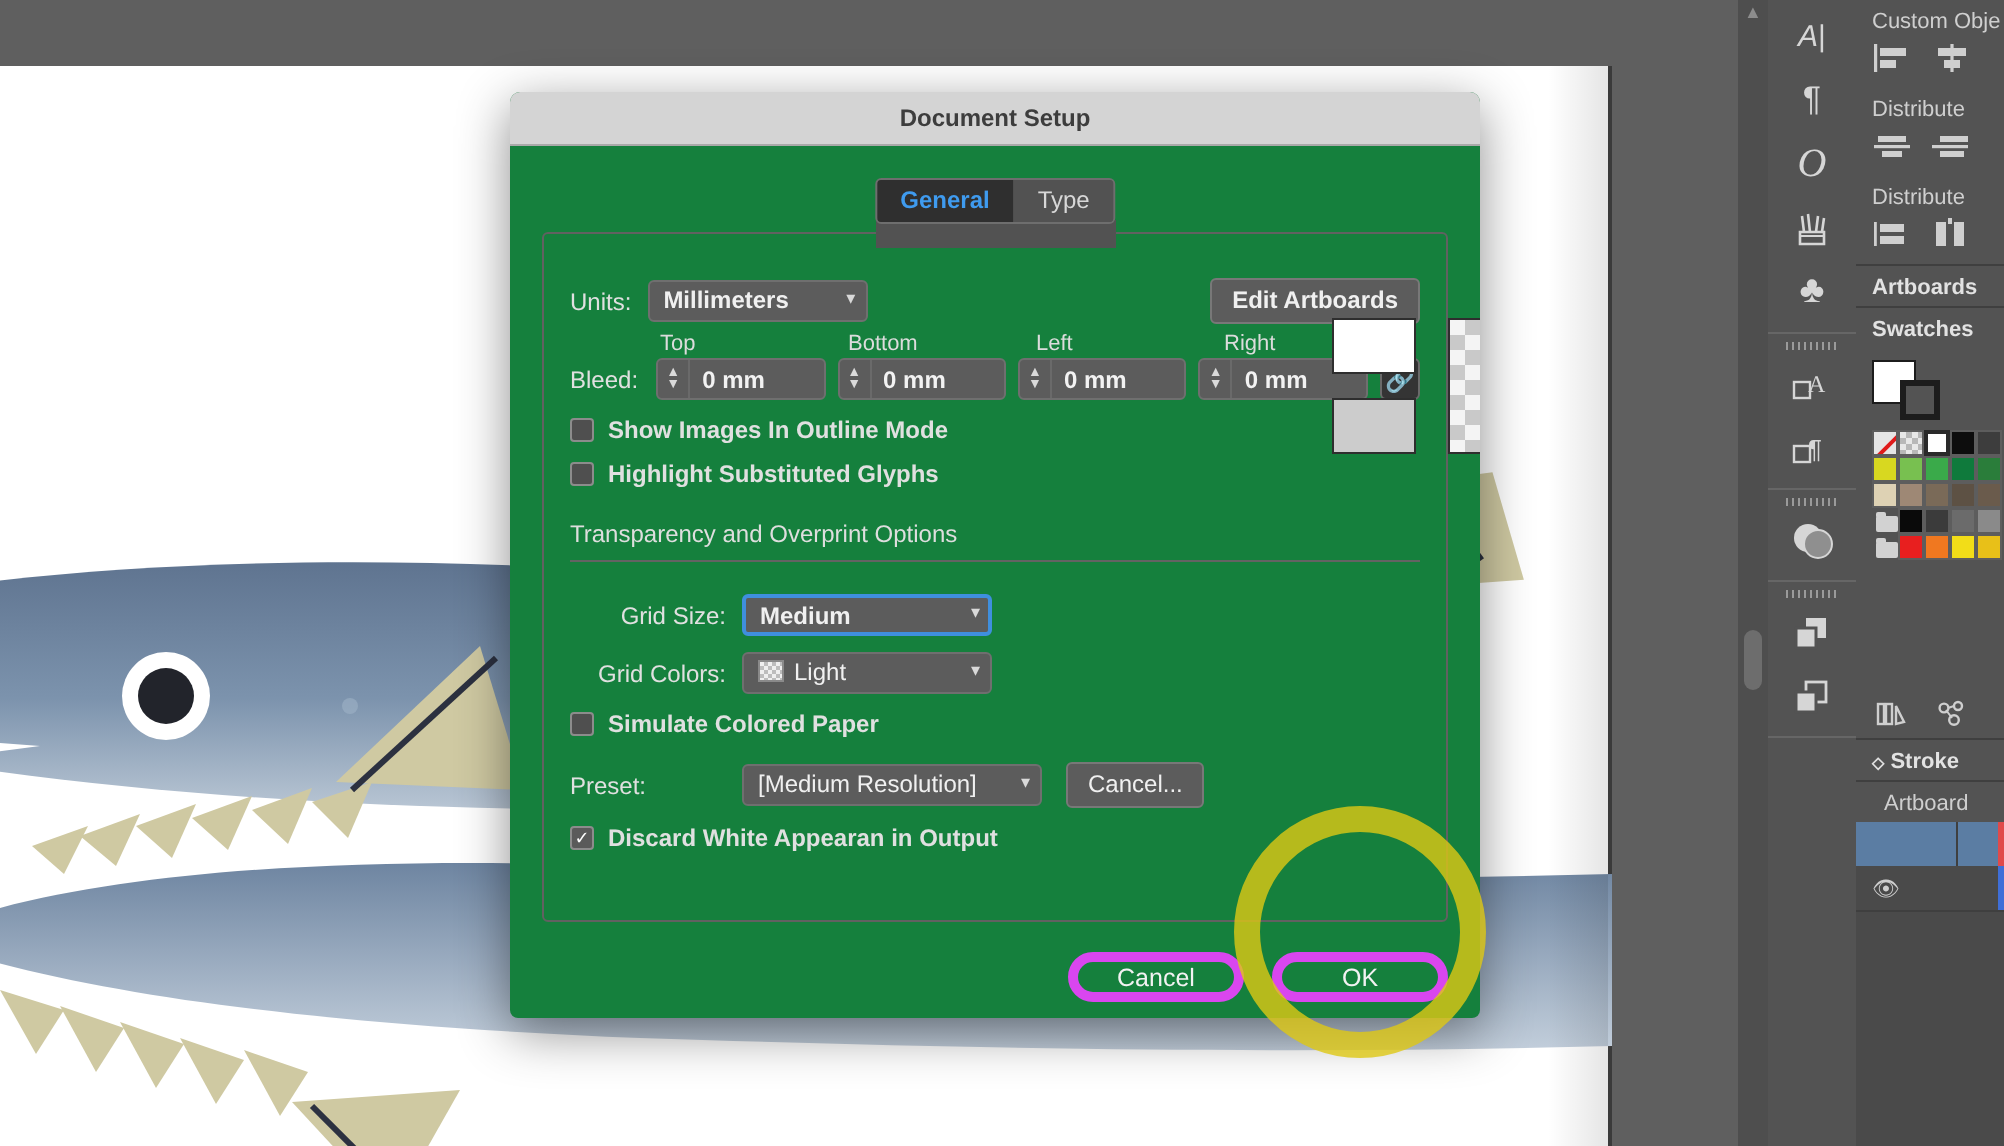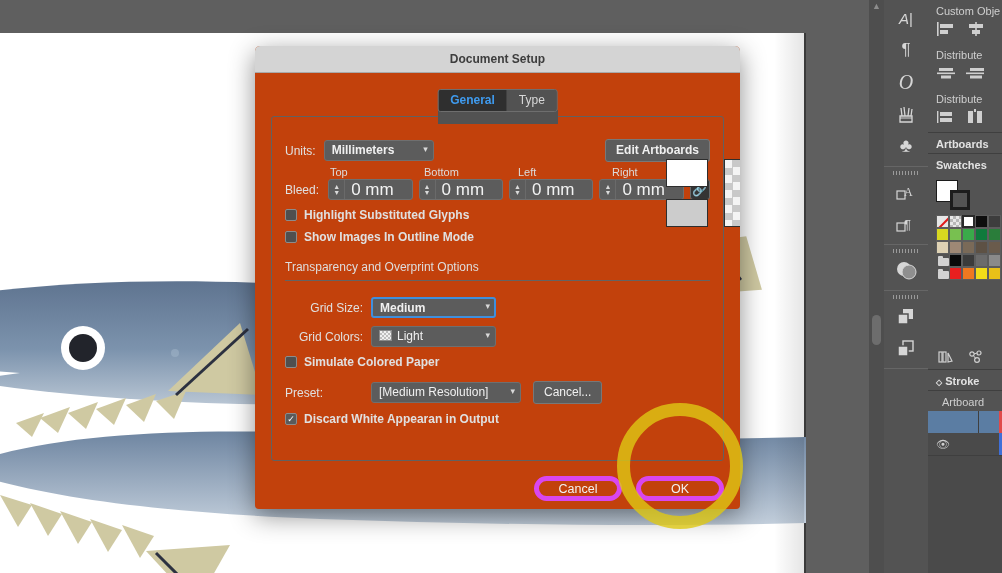--- a/index.html
+++ b/index.html
@@ -99,21 +99,21 @@
   .ab-row { display:flex; height:22px; }
   .ab-c1 { flex:1; background:#5b7da3; border-right:1px solid #3f3f3f; }
   .ab-c2 { width:20px; background:#5b7da3; }
   .ab-bar { width:3px; }
   .ab-row2 { display:flex; height:22px; align-items:center; background:#4a4a4a; }
   .eye { color:#cfcfcf; font-size:11px; padding-left:8px; }
 
   
   #dialog {
     position: absolute; left: 255px; top: 46px; width: 485px; height: 463px;
-    background: #c2410c;
+    background: #15803d;
     border-radius: 5px 5px 4px 4px;
     box-shadow: 0 7px 26px rgba(0,0,0,.45);
     overflow: hidden;
   }
   #title-bar {
     height: 27px; background: #d4d4d4;
     display: flex; align-items: center; justify-content: center;
     border-bottom: 1px solid #a9a9a9;
   }
   #title-bar span { font-size: 12px; font-weight: bold; color: #3d3d3d; }
@@ -172,21 +172,21 @@
     display: flex; align-items: center; width: 88px; height: 21px; margin-right: 6px;
     background: #5c5c5c; border: 1px solid #6f6f6f; border-radius: 3px; overflow: hidden;
   }
   .spin .arrows {
     width: 16px; display: flex; flex-direction: column; align-items: center;
     justify-content: center; color: #dadada; font-size: 7px; line-height: 6px;
     border-right: 1px solid #6a6a6a; height: 100%;
   }
   .spin input {
     flex: 1; background: transparent; border: 0; outline: none;
-    color: #f2f2f2; font-size: 17px; font-weight: normal;
+    color: #f2f2f2; font-size: 12px; font-weight: bold;
     font-family: "Liberation Sans", sans-serif; padding-left: 6px; width: 100%;
   }
   #link-btn {
     width: 21px; height: 21px; background: #343434; border: 1px solid #6a6a6a;
     border-radius: 3px; display: flex; align-items: center; justify-content: center;
     color: #e8e8e8; font-size: 12px;
   }
 
   
   .cbrow { display: flex; align-items: center; margin-top: 8px; }
@@ -587,25 +587,25 @@
                 <span>▼</span>
               </span>
             <input value="0 mm" style="">
           </span>
 
           <span id="link-btn">🔗</span>
         </div>
 
         <div class="cbrow">
           <span class="cb"></span>
-          <span class="lbl">Highlight Substituted Glyphs</span>
+          <span class="lbl">Show Images In Outline Mode</span>
         </div>
         <div class="cbrow">
           <span class="cb"></span>
-          <span class="lbl">Show Images In Outline Mode</span>
+          <span class="lbl">Highlight Substituted Glyphs</span>
         </div>
 
         <div id="sect-title">Transparency and Overprint Options</div>
         <div id="sect-rule"></div>
 
         <div id="tp-preview">
           <div class="sw-white"></div>
           <div class="sw-grey"></div>
           <div id="checker"></div>
         </div>

